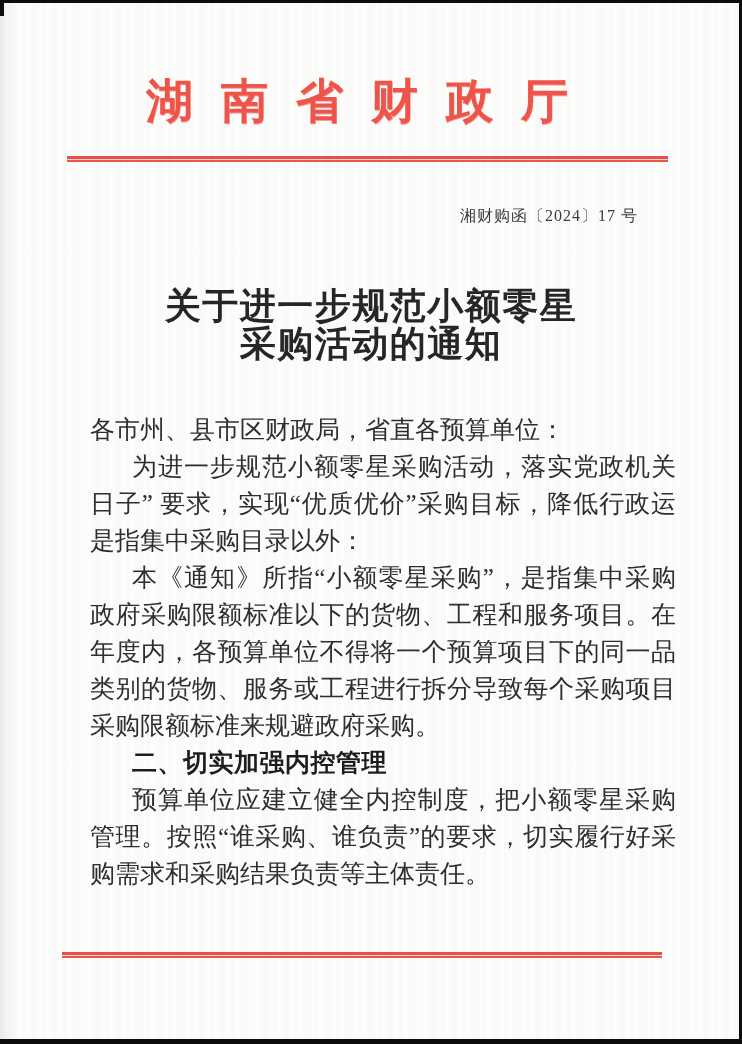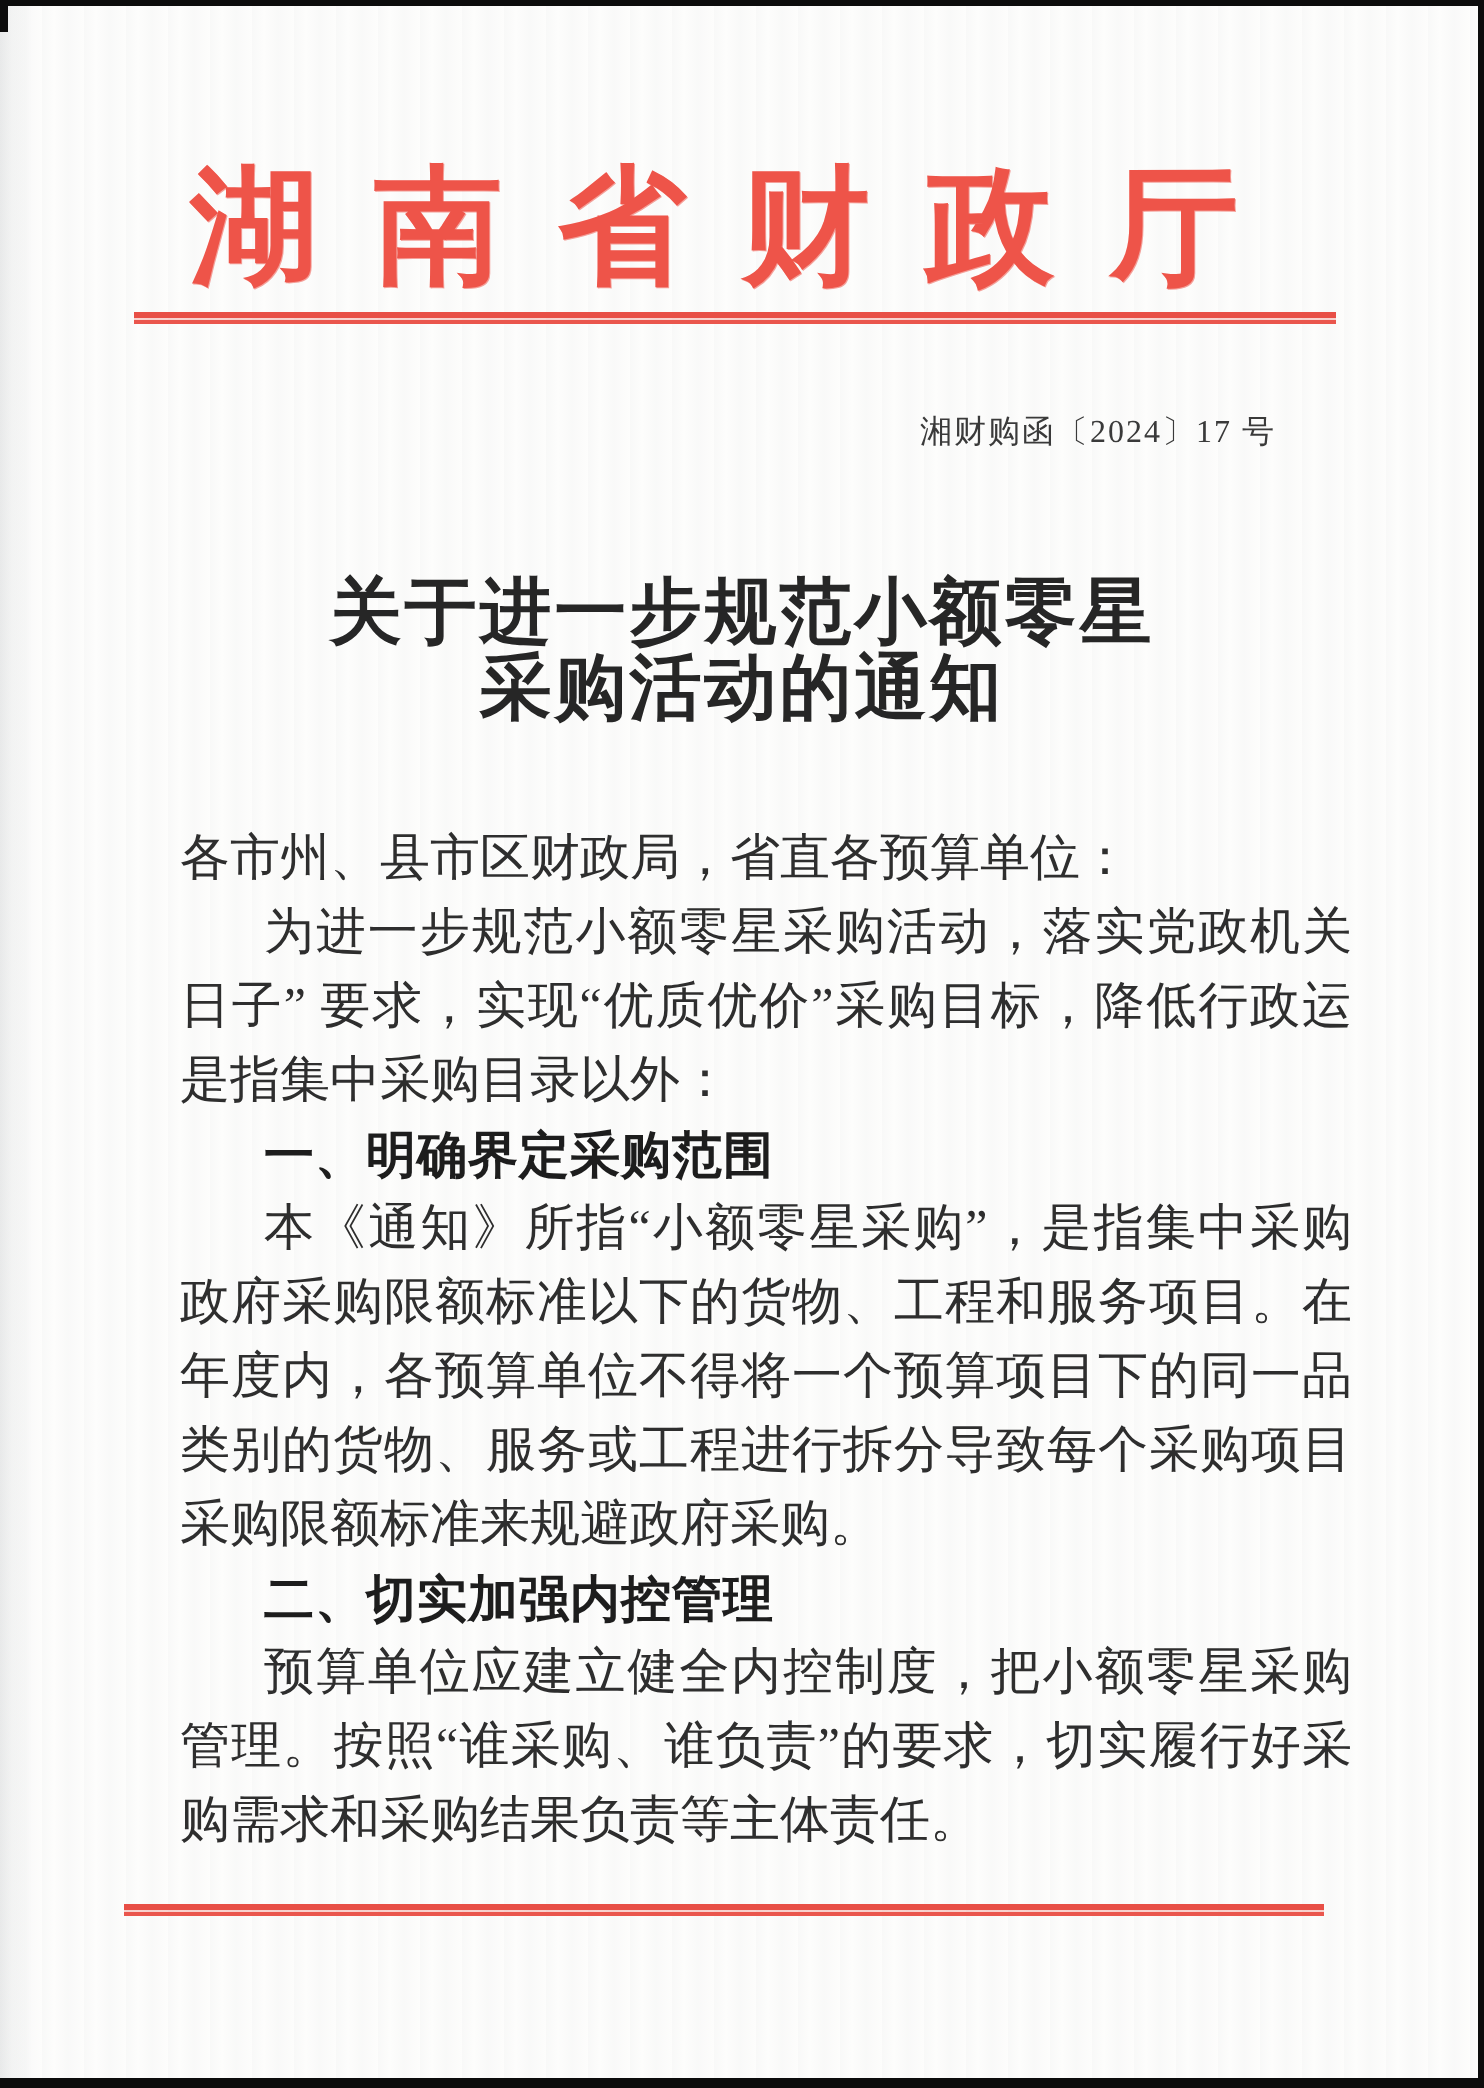--- a/index.html
+++ b/index.html
@@ -16,21 +16,21 @@
   .scan-top{position:absolute;top:0;left:0;width:742px;height:3px;background:#0c0c0c;}
   .scan-right{position:absolute;top:0;right:0;width:3px;height:1044px;background:#0c0c0c;}
   .scan-bottom{position:absolute;bottom:0;left:0;width:742px;height:5px;background:#0c0c0c;}
   .scan-left-notch{position:absolute;top:0;left:0;width:4px;height:16px;background:#0c0c0c;}
   .scan-left-shade{position:absolute;top:0;left:0;width:16px;height:1044px;
     background:linear-gradient(90deg, rgba(40,50,60,0.08), rgba(40,50,60,0));}
 
   .agency{
     position:absolute;top:70px;left:0;width:742px;
     text-align:center;
-    font-size:64px;font-weight:bold;
+    font-size:47px;font-weight:bold;
     letter-spacing:28px;box-sizing:border-box;
     color:#ee5449;
     text-shadow:0.5px 0.5px 0 rgba(238,84,73,0.55);
     white-space:nowrap;
   }
   .red-rule{
     position:absolute;height:1px;
     border-top:3px solid #e84f46;
     border-bottom:2px solid #ea564d;
     background:rgba(238,84,73,0.25);
@@ -91,21 +91,20 @@
   <div class="doc-title">
     <div>关于进一步规范小额零星</div>
     <div>采购活动的通知</div>
   </div>
 
   <div class="body">
     <div class="ln">各市州、县市区财政局，省直各预算单位：</div>
     <div class="ln fill indent">为进一步规范小额零星采购活动，落实党政机关习惯过“紧</div>
     <div class="ln fill">日子” 要求，实现“优质优价”采购目标，降低行政运行成本，</div>
     <div class="ln">是指集中采购目录以外：</div>
-    <div class="ln heading indent">一、明确界定采购范围</div>
     <div class="ln fill indent">本《通知》所指“小额零星采购”，是指集中采购目录以外，</div>
     <div class="ln fill">政府采购限额标准以下的货物、工程和服务项目。在一个财政</div>
     <div class="ln fill">年度内，各预算单位不得将一个预算项目下的同一品目或者同</div>
     <div class="ln fill">类别的货物、服务或工程进行拆分导致每个采购项目均未达到</div>
     <div class="ln">采购限额标准来规避政府采购。</div>
     <div class="ln heading indent">二、切实加强内控管理</div>
     <div class="ln fill indent">预算单位应建立健全内控制度，把小额零星采购纳入内控</div>
     <div class="ln fill">管理。按照“谁采购、谁负责”的要求，切实履行好采购人对采</div>
     <div class="ln">购需求和采购结果负责等主体责任。</div>
   </div>

